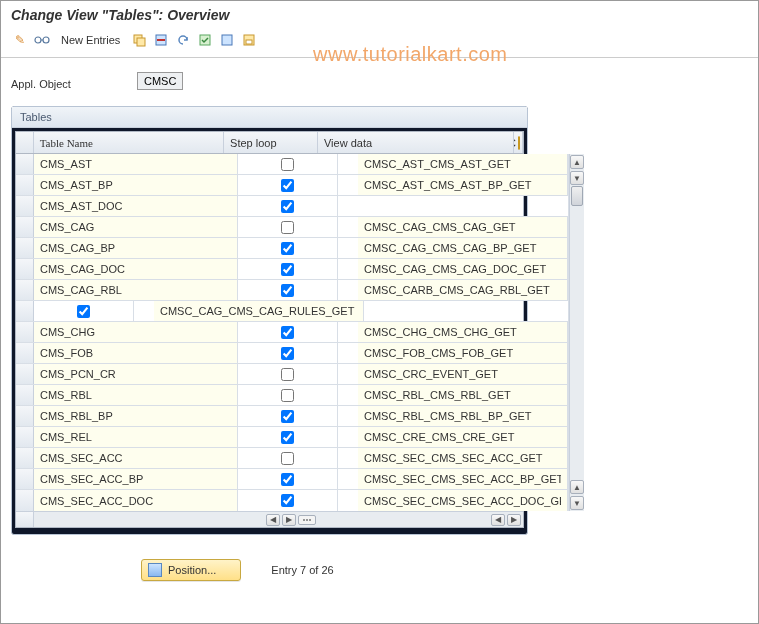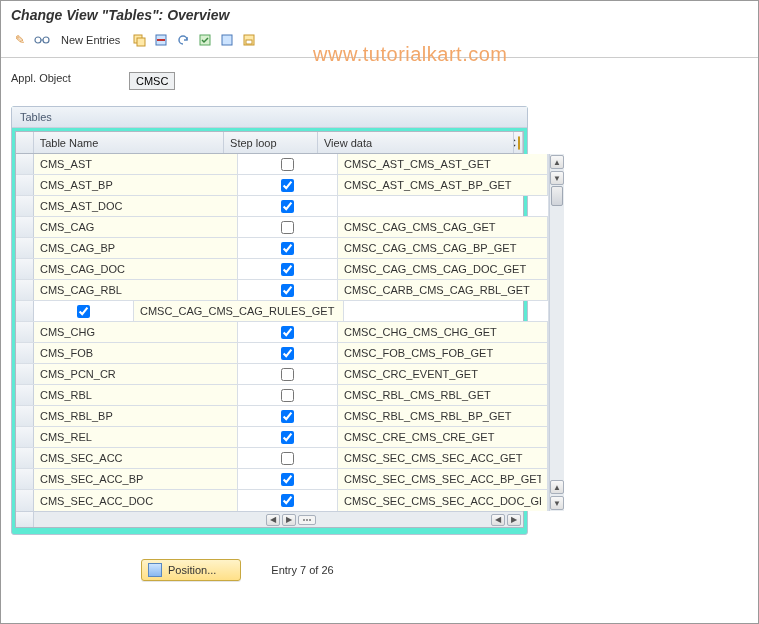--- a/index.html
+++ b/index.html
@@ -47,37 +47,37 @@
     top: 42px;
     font-size: 20px;
     color: #f2a76a;
     font-weight: normal;
     letter-spacing: 0.5px;
     pointer-events: none;
     z-index: 50;
   }
   .field-row {
     display: flex;
-    align-items: flex-start;
-    gap: 8px;
+    align-items: flex-end;
+    gap: 16px;
     padding: 14px 10px 10px 10px;
   }
   .field-label { color: #333; width: 110px; }
   .field-box {
     border: 1px solid #999;
     background: #eef0f2;
     padding: 2px 6px;
     min-width: 40px;
     height: 18px;
     display: flex; align-items: center;
   }
   .panel {
     margin: 6px 10px;
     border: 1px solid #b8c4d4;
-    background: #5eead4;
+    background: #0f172a;
     border-radius: 3px;
     width: 517px;
   }
   .panel-title {
     padding: 4px 8px;
     color: #4a5a70;
     font-size: 11px;
     background: linear-gradient(#f0f4f8,#dde5ef);
     border-bottom: 1px solid #c8d0dc;
   }
@@ -99,21 +99,21 @@
     align-items: stretch;
     color: #333;
   }
   .gh-cell {
     border-right: 1px solid #c8d0dc;
     padding: 4px 6px;
     display: flex; align-items: center;
     overflow: hidden;
   }
   .gh-sel { width: 18px; }
-  .gh-name { width: 204px; }
+  .gh-name { width: 204px; font-family: Liberation Serif, serif; }
   .gh-step { width: 100px; justify-content: flex-start; }
   .gh-read { width: 210px; }
   .gh-last { flex: 1; justify-content: flex-end; padding-right: 2px; gap: 2px; }
   .cfg-icon {
     width: 14px; height: 14px;
     background: linear-gradient(to bottom, #fff2cc, #ffcb5a);
     border: 1px solid #c89820;
     border-radius: 1px;
   }
   .grid-body {
@@ -136,21 +136,21 @@
     cursor: pointer;
   }
   .r-cell {
     border-right: 1px solid #d8dee6;
     padding: 0;
     display: flex;
     align-items: center;
   }
   .r-name { width: 204px; }
   .r-step { width: 100px; justify-content: center; }
-  .r-read { width: 210px; }
+  .r-read { width: 210px; margin-left: 20px; }
   .r-last { flex: 1; }
   .r-input {
     width: 100%; height: 100%;
     border: none;
     background: #fefeee;
     padding: 0 6px;
     font-family: inherit;
     font-size: 11px;
     color: #333;
     outline: none;

